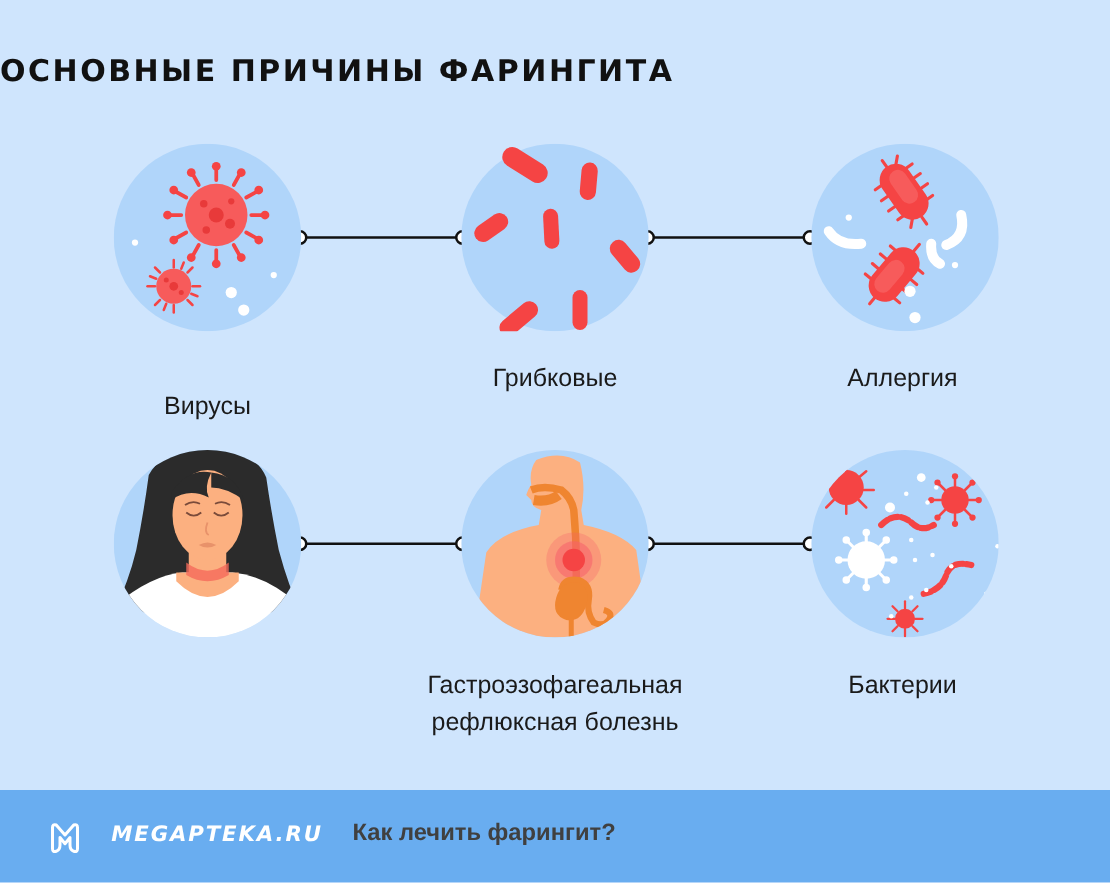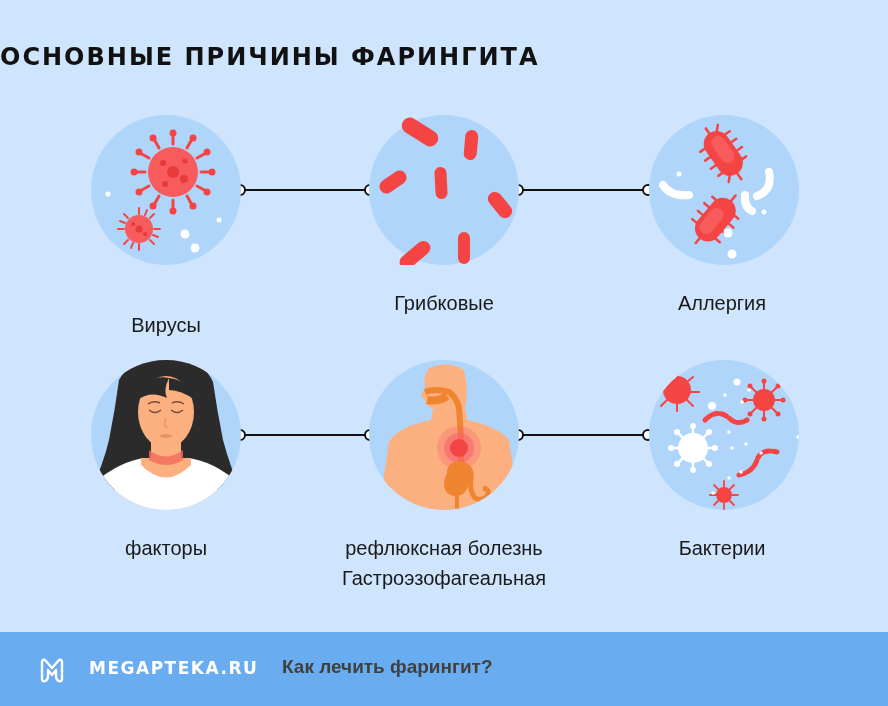--- a/index.html
+++ b/index.html
@@ -6,21 +6,21 @@
   html, body { width: 888px; height: 706px; overflow: hidden; }
   body { background: #cfe5fd; font-family: "Liberation Sans", sans-serif; position: relative; color: #1a1a1a; }
   .title { position: absolute; top: 43px; left: 0; width: 888px; text-align: left; font-family: "DejaVu Sans", sans-serif; font-weight: bold; font-size: 24px; letter-spacing: 2px; color: #111; }
   .node { position: absolute; width: 150px; height: 150px; }
   .node svg { width: 150px; height: 150px; display: block; }
   .label { position: absolute; width: 260px; text-align: center; font-size: 20px; line-height: 30px; color: #1a1a1a; }
   .connector { position: absolute; height: 14px; }
   .connector svg { display: block; }
   .footer { position: absolute; left: 0; top: 632px; width: 888px; height: 74px; background: #69adf0; }
   .logo { position: absolute; left: 38px; top: 656px; width: 28px; height: 28px; }
-  .brand { position: absolute; left: 89px; top: 658px; font-family: "DejaVu Sans", sans-serif; font-weight: bold; font-size: 17px; letter-spacing: 1.5px; color: #fff; }
+  .brand { position: absolute; left: 89px; top: 658px; font-family: "DejaVu Sans", sans-serif; font-weight: bold; font-size: 17px; letter-spacing: 1.5px; color: #fff; font-style: italic; }
   .footer-link { position: absolute; left: 282px; top: 656px; font-size: 19px; color: #404040; font-weight: bold; text-decoration: none; }
 </style>
 </head>
 <body>
 
 <div class="title">ОСНОВНЫЕ ПРИЧИНЫ ФАРИНГИТА</div>
 
 <div class="connector" style="left:233px;top:183px;width:144px;">
   <svg width="144" height="14">
       <line x1="8" y1="7" x2="136" y2="7" stroke="#111" stroke-width="2"></line>
@@ -214,21 +214,20 @@
       <path d="M58 50 Q64 55 70 50" stroke="#7a4b3a" stroke-width="1.5" fill="none"></path>
       <path d="M80 50 Q86 55 92 50" stroke="#7a4b3a" stroke-width="1.5" fill="none"></path>
       <path d="M57 44 Q63 40 69 43" stroke="#7a4b3a" stroke-width="1.5" fill="none"></path>
       <path d="M81 43 Q87 40 93 44" stroke="#7a4b3a" stroke-width="1.5" fill="none"></path>
       <path d="M75 58 Q72 66 76 68" stroke="#e8926a" stroke-width="1.5" fill="none"></path>
       <path d="M68 76 Q75 72 82 76 Q75 80 68 76Z" fill="#e8926a"></path>
     </g>
   </svg>
 </div>
 <div class="label" style="left:36px;top:533px;">
-  <div>факторы</div>
 </div>
 
 <div class="node" style="left:369px;top:360px;">
   <svg viewBox="0 0 150 150">
     <defs>
         <clipPath id="c5">
           <circle cx="75" cy="75" r="75"></circle>
         </clipPath>
       </defs>
     <circle cx="75" cy="75" r="75" fill="#b0d5fa"></circle>
@@ -239,22 +238,22 @@
       <circle cx="90" cy="88" r="22" fill="#f5616b" opacity="0.3"></circle>
       <circle cx="90" cy="88" r="15" fill="#f5616b" opacity="0.55"></circle>
       <circle cx="90" cy="88" r="9" fill="#f54444"></circle>
       <path d="M80 112 Q82 102 94 104 Q104 108 102 120 Q100 130 106 138 Q114 142 118 136 Q122 130 114 128" stroke="#ef8530" stroke-width="5" fill="none"></path>
       <path d="M76 118 Q80 104 94 106 Q104 112 100 124 Q96 138 84 136 Q72 132 76 118Z" fill="#ef8530"></path>
       <path d="M88 134 L88 150" stroke="#ef8530" stroke-width="4"></path>
     </g>
   </svg>
 </div>
 <div class="label" style="left:314px;top:533px;">
+  <div>Гастроэзофагеальная</div>
   <div>рефлюксная болезнь</div>
-  <div>Гастроэзофагеальная</div>
 </div>
 
 <div class="node" style="left:649px;top:360px;">
   <svg viewBox="0 0 150 150">
     <defs>
         <clipPath id="c6">
           <circle cx="75" cy="75" r="75"></circle>
         </clipPath>
       </defs>
     <circle cx="75" cy="75" r="75" fill="#b0d5fa"></circle>

